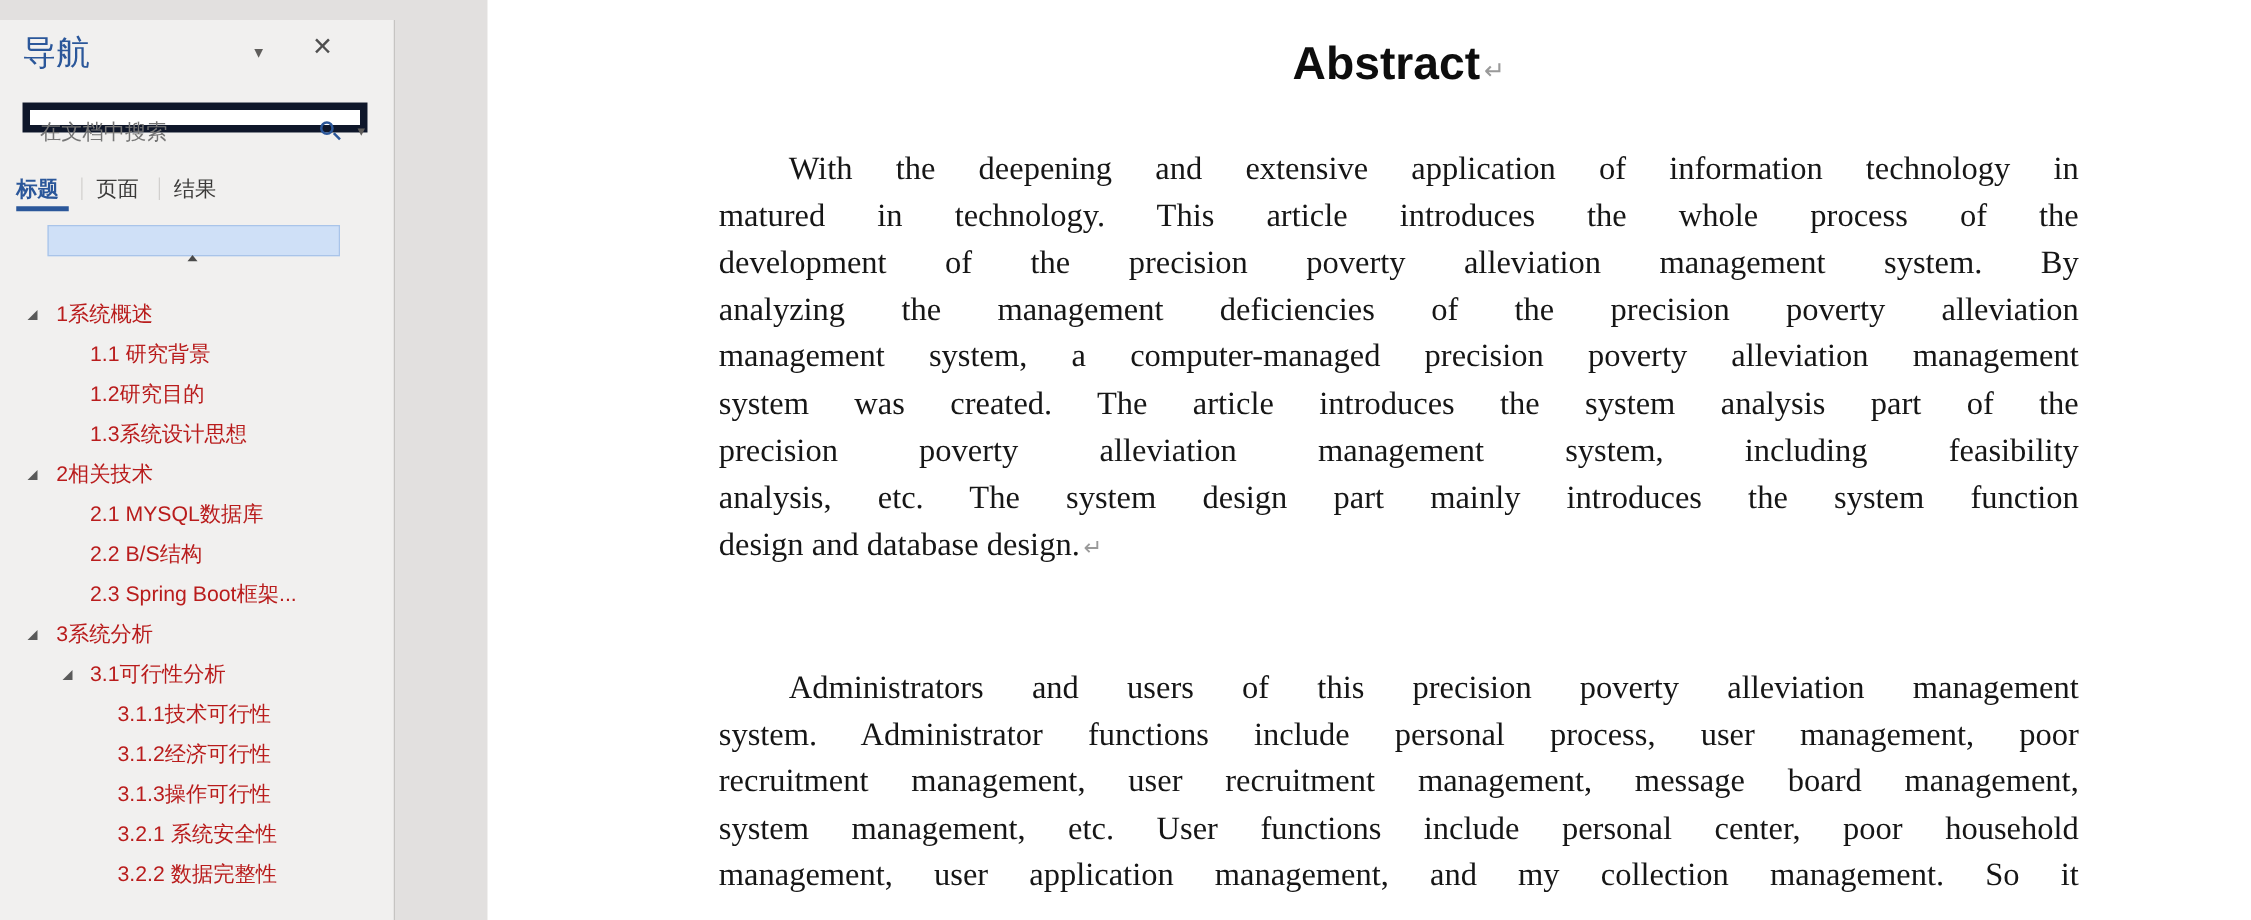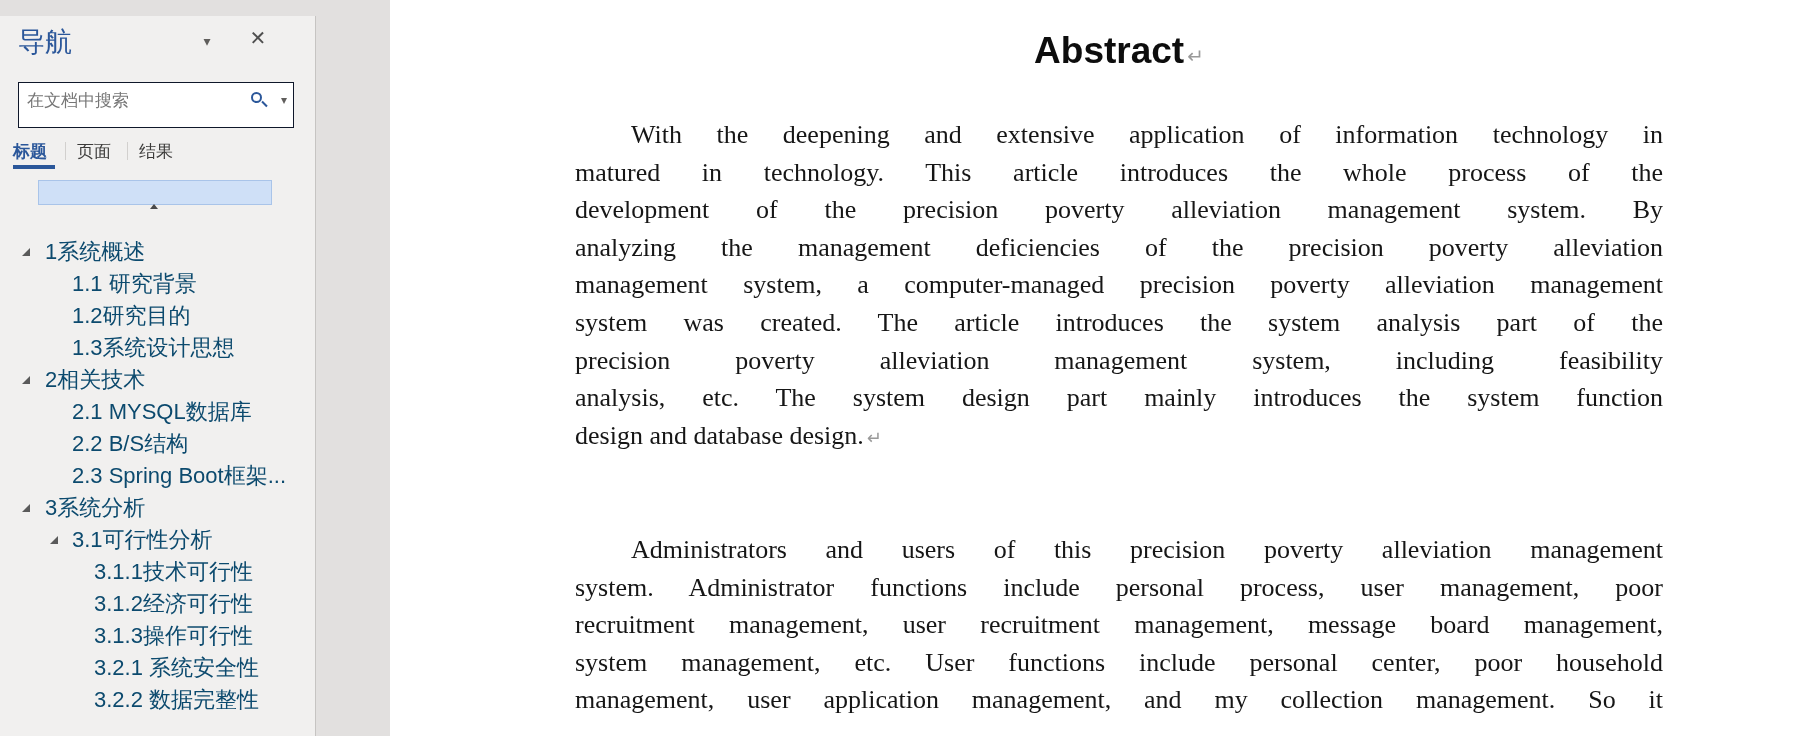--- a/index.html
+++ b/index.html
@@ -9,22 +9,22 @@
   
   .nav-pane { position:absolute; left:0; top:16px; width:316px; height:736px;
               background:#f1f0ef; border-right:1px solid #c6c4c2; }
   .nav-title { position:absolute; left:18px; top:8px; font-size:27px;
                color:#2b579a; font-weight:500; }
   .nav-collapse { position:absolute; left:196px; top:14px; width:22px; height:22px;
                   color:#605e5c; font-size:14px; text-align:center; line-height:22px; cursor:pointer; }
   .nav-close { position:absolute; left:246px; top:10px; width:24px; height:24px;
                color:#4f4f4f; font-size:20px; text-align:center; line-height:24px; cursor:pointer; }
 
-  .search-box { position:absolute; left:18px; top:66px; width:276px; height:46px;
-                background:#fff; border:1px solid #0f172a; }
+  .search-box { position:absolute; left:18px; top:66px; width:276px; height:24px;
+                background:#fff; border:6px solid #0f172a; }
   .search-placeholder { position:absolute; left:8px; top:6px; font-size:17px; color:#767676; }
   .search-icon { position:absolute; left:232px; top:9px; width:11px; height:11px;
                  border:2px solid #2b579a; border-radius:50%; }
   .search-icon::after { content:""; position:absolute; left:8px; top:9px; width:7px; height:2px;
                         background:#2b579a; transform:rotate(45deg); }
   .search-dd { position:absolute; left:256px; top:8px; width:18px; height:18px;
                color:#605e5c; font-size:12px; text-align:center; line-height:18px; }
 
   .nav-tabs { position:absolute; left:0; top:122px; width:316px; height:34px; }
   .nav-tab { position:absolute; top:2px; font-size:17px; color:#3b3a39; cursor:pointer; }
@@ -39,22 +39,22 @@
 
   .jump-top-bar { position:absolute; left:38px; top:164px; width:234px; height:25px;
                   background:#cfe0f7; border:1px solid #a9c4e9; cursor:pointer; }
   .jump-top-icon { position:absolute; left:50%; top:6px; margin-left:-5px; width:10px; }
   .jump-top-icon .bar { width:10px; height:2px; background:#4a4a4a; }
   .jump-top-icon .tri { margin:2px auto 0; width:0; height:0;
                         border-left:4px solid transparent; border-right:4px solid transparent;
                         border-bottom:5px solid #4a4a4a; }
 
   .nav-tree { position:absolute; left:0; top:220px; width:315px; }
-  .tree-row { position:relative; height:32px; line-height:32px; font-size:22px;
-              color:#0c4a6e; cursor:pointer; white-space:nowrap; overflow:hidden; }
+  .tree-row { position:relative; height:32px; line-height:32px; font-size:17px;
+              color:#b91c1c; cursor:pointer; white-space:nowrap; overflow:hidden; }
   .tree-row .label { position:absolute; top:0; }
   .lvl1 .label { left:45px; }
   .lvl2 .label { left:72px; }
   .lvl3 .label { left:94px; }
   .tree-arrow { position:absolute; top:12px; width:0; height:0;
                 border-bottom:8px solid #5a5a5a; border-left:8px solid transparent; }
   .lvl1 .tree-arrow { left:22px; }
   .lvl2 .tree-arrow { left:50px; }
 
   

